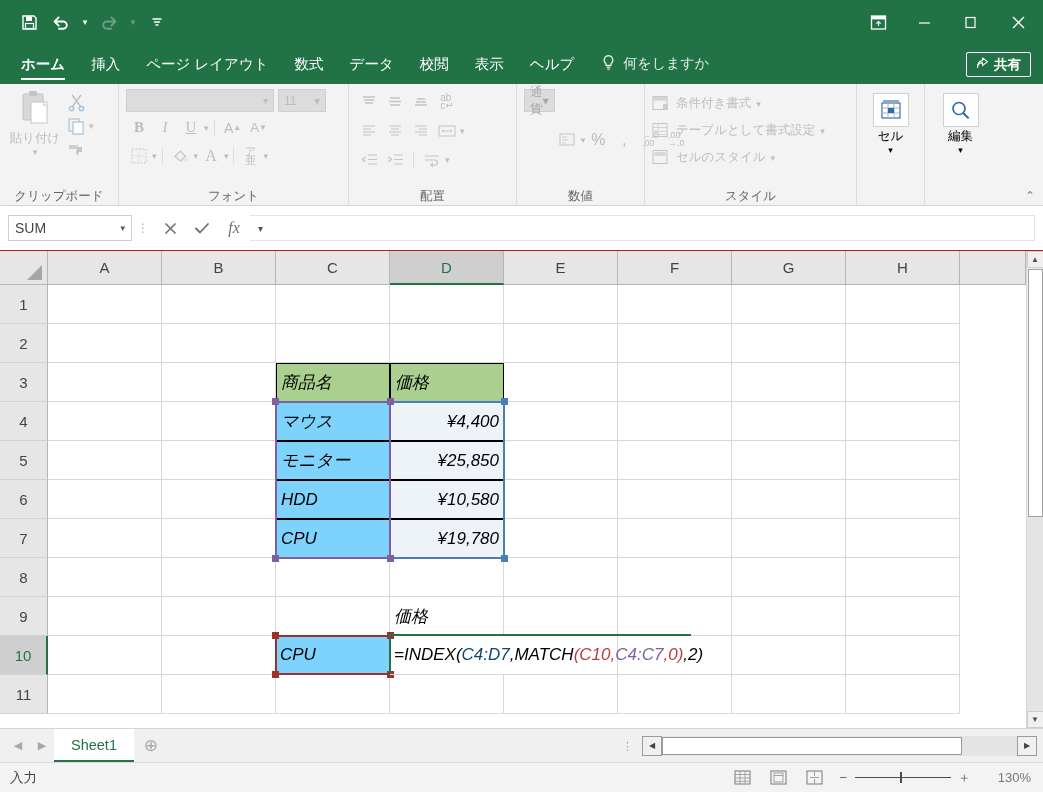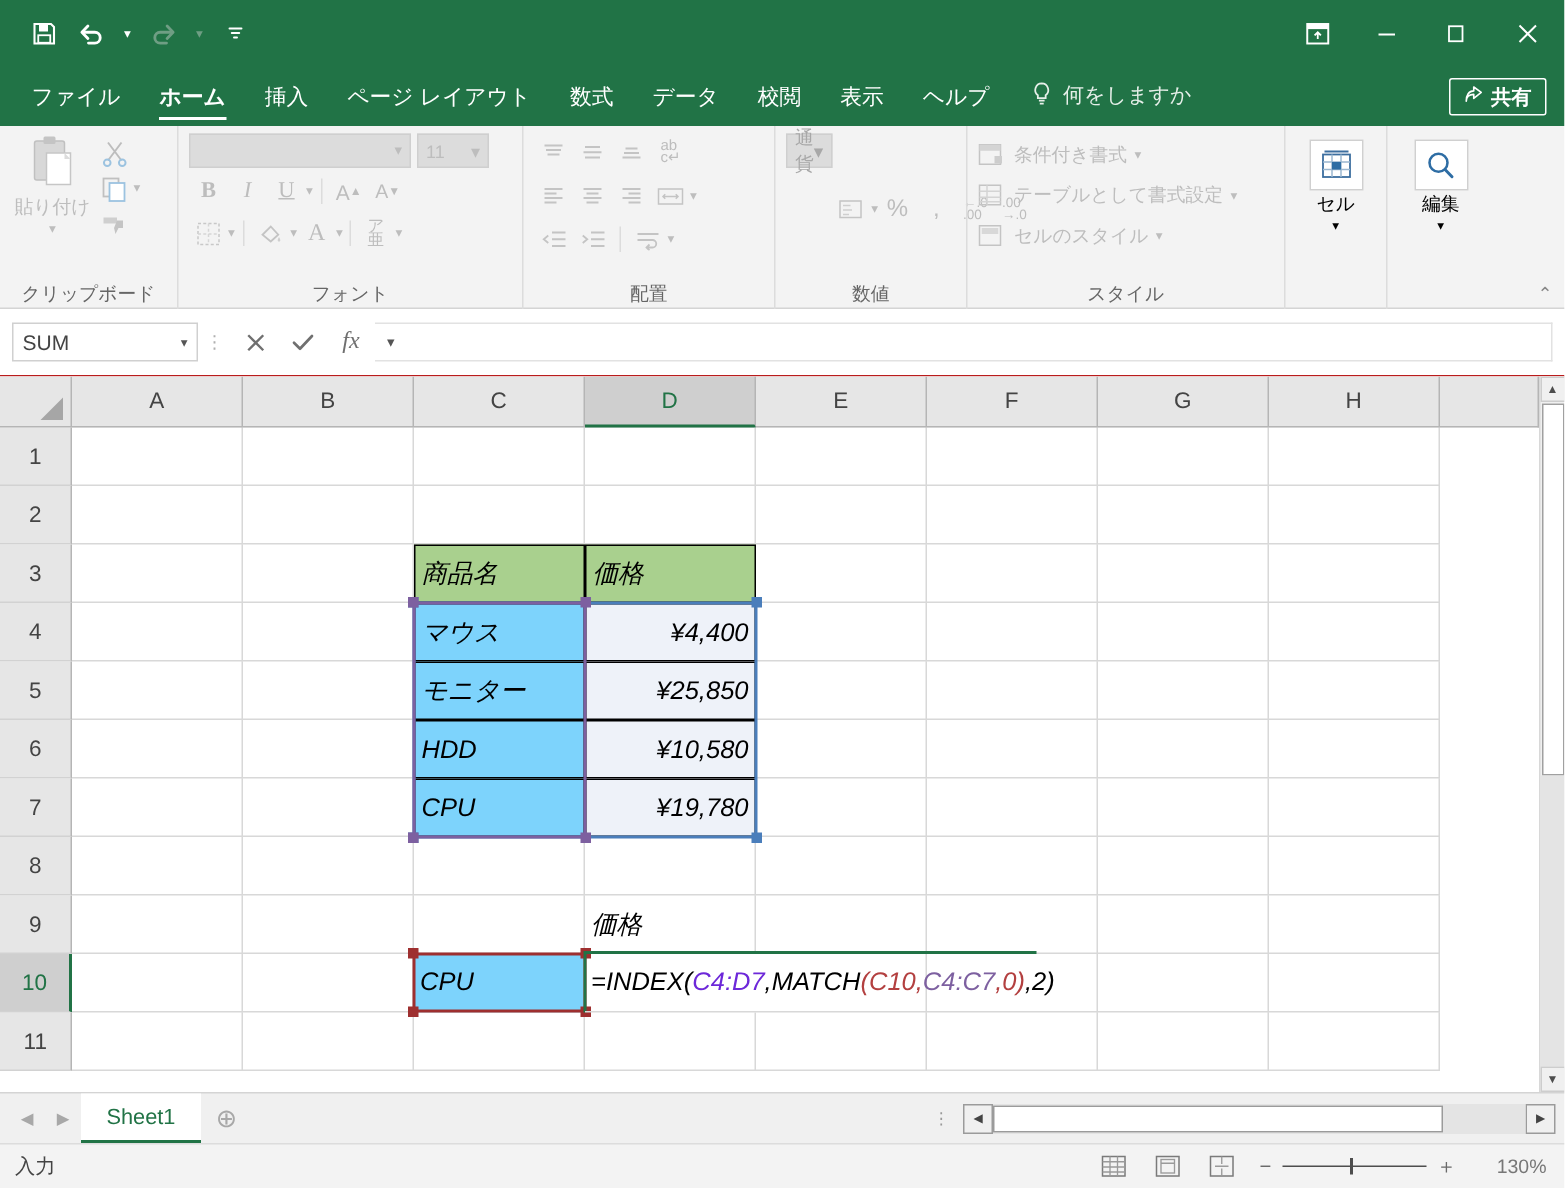--- a/index.html
+++ b/index.html
@@ -171,21 +171,21 @@
   .ovl { position: absolute; pointer-events: none; }
   .marq { border: 2px solid #4a7ebb; }
   .marq.purple { border-color: #7d60a0; }
   .marq.red { border: 2px solid #9e2f2f; }
   .hnd { position: absolute; width: 7px; height: 7px; }
   .hnd.b { background: #4a7ebb; }
   .hnd.p { background: #7d60a0; }
   .hnd.r { background: #9e2f2f; }
   .active-edge { position: absolute; background: #217346; }
 
-  .f-blue { color: #6d28d9; }
+  .f-blue { color: #0c4a6e; }
   .f-purple { color: #7d60a0; }
   .f-red { color: #b34040; }
 
   
   .vscroll { width: 17px; flex: 0 0 17px; background: #f0f0f0;
     border-left: 1px solid #d8d8d8; display: flex; flex-direction: column;
     align-items: center; }
   .sb-arrow { width: 17px; height: 17px; display: flex; align-items: center;
     justify-content: center; font-size: 8px; color: #4d4d4d;
     background: #f0f0f0; border: 1px solid #cdcdcd; }
@@ -287,21 +287,20 @@
       </div>
       <div class="win-btn close-btn">
         <svg width="17" height="17" viewBox="0 0 17 17">
             <path d="M3 3l11 11M14 3L3 14" stroke="#fff" stroke-width="1.3"></path>
           </svg>
       </div>
     </div>
   </div>
 
   <div class="tabbar">
-    <div class="tab">ファイル</div>
     <div class="tab active">ホーム</div>
     <div class="tab">挿入</div>
     <div class="tab">ページ レイアウト</div>
     <div class="tab">数式</div>
     <div class="tab">データ</div>
     <div class="tab">校閲</div>
     <div class="tab">表示</div>
     <div class="tab">ヘルプ</div>
     <div class="tellme">
       <span>

